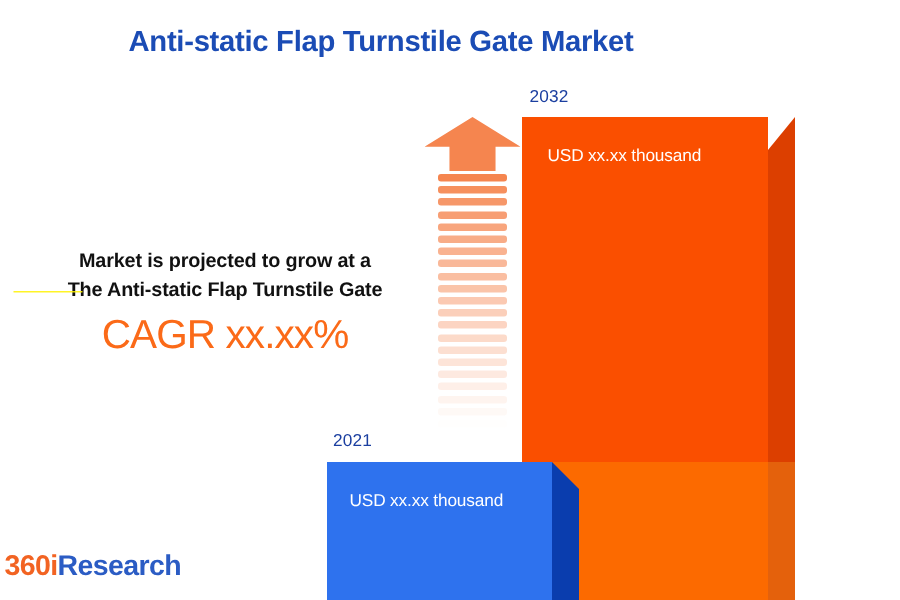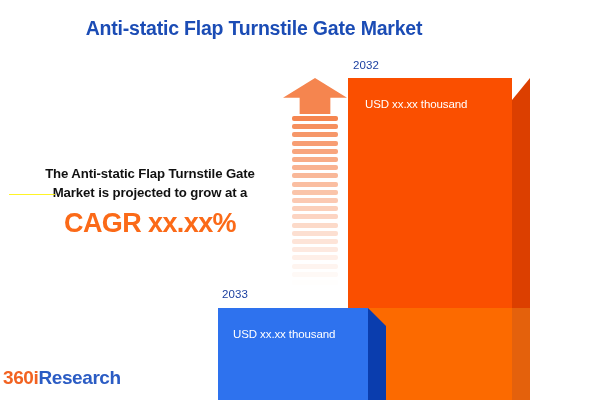--- a/index.html
+++ b/index.html
@@ -23,21 +23,21 @@
   .statement{
     position:absolute;left:16px;top:164px;width:268px;
     text-align:center;
   }
   .statement-line{
     color:#111111;font-size:13.2px;font-weight:bold;line-height:19px;
     letter-spacing:-0.1px;
   }
   .cagr{
     margin-top:6px;
-    color:#FB6A18;font-size:27px;font-weight:bold;letter-spacing:-0.6px;
+    color:#FB6A18;font-size:27px;font-weight:normal;letter-spacing:-0.6px;
     line-height:30px;
   }
 
   
   .logo{
     position:absolute;left:3px;top:367px;
     font-size:19px;font-weight:bold;letter-spacing:-0.4px;
   }
   .logo .l-num{color:#F26322;}
   .logo .l-word{color:#2B5CC4;}
@@ -110,22 +110,22 @@
   .year-2024{left:222px;top:288px;}
 </style>
 </head>
 <body>
 
 <div class="stage">
 
   <div class="title">Anti-static Flap Turnstile Gate Market</div>
 
   <div class="statement">
+    <div class="statement-line">Market is projected to grow at a</div>
     <div class="statement-line">The Anti-static Flap Turnstile Gate</div>
-    <div class="statement-line">Market is projected to grow at a</div>
     <div class="cagr">CAGR xx.xx%</div>
   </div>
 
   <div class="arrow">
     <div class="arrow-head"></div>
     <div class="arrow-stack" id="arrow-stack">
         <div class="a-bar" style="top: 0px; background: rgb(245, 133, 79); opacity: 1;"></div>
         <div class="a-bar" style="top: 8.2px; background: rgb(245, 133, 79); opacity: 0.915;"></div>
         <div class="a-bar" style="top: 16.4px; background: rgb(245, 133, 79); opacity: 0.85;"></div>
         <div class="a-bar" style="top: 24.6px; background: rgb(245, 133, 79); opacity: 0.791;"></div>
@@ -154,21 +154,21 @@
   <div class="bar-wrap">
     <div class="orange-front"></div>
     <div class="orange-side"></div>
     <div class="orange-front-lower"></div>
     <div class="orange-side-lower"></div>
 
     <div class="blue-front"></div>
     <div class="blue-side"></div>
 
     <div class="year-label year-2032">2032</div>
-    <div class="year-label year-2024">2033</div>
+    <div class="year-label year-2024">2021</div>
 
     <div class="bar-value value-2032">USD xx.xx thousand</div>
     <div class="bar-value value-2024">USD xx.xx thousand</div>
   </div>
 
   <div class="logo">
     <span class="l-num">360i</span><span class="l-word">Research</span>
   </div>
 
 </div>

